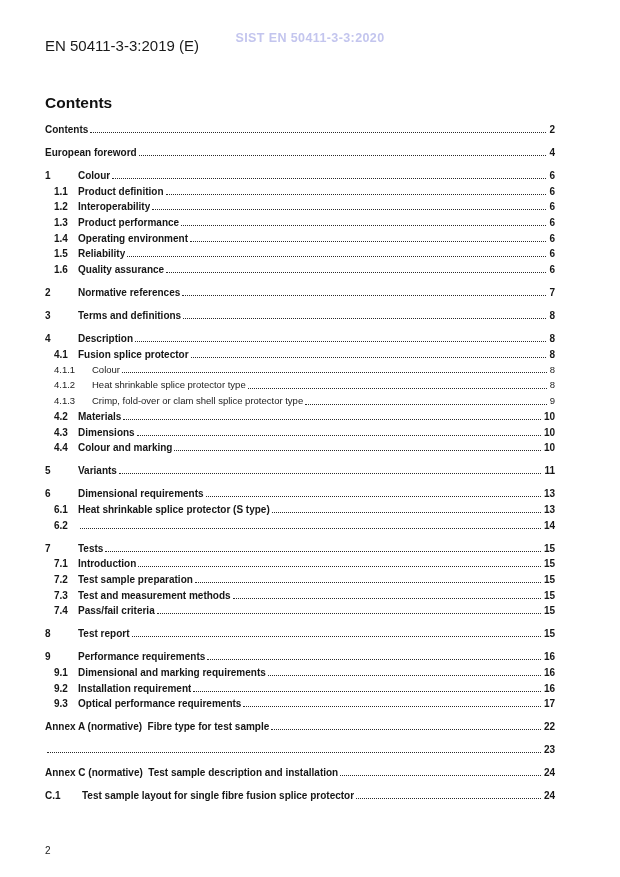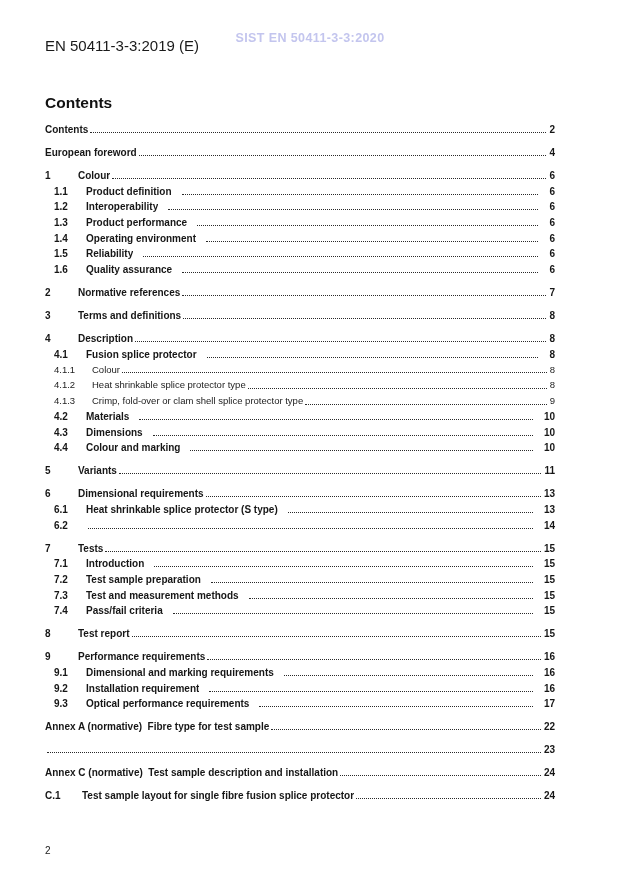--- a/index.html
+++ b/index.html
@@ -58,21 +58,21 @@
   .num { flex: 0 0 auto; }
   .label { flex: 0 1 auto; overflow: hidden; }
   .leader {
     flex: 1 1 auto;
     min-width: 8px;
     border-bottom: 1.5px dotted #2a2a2a;
     margin: 0 3px 2.5px 2px;
   }
   .page-num { flex: 0 0 auto; text-align: right; }
   .lv-chapter .num { width: 33px; }
-  .lv-section { padding-left: 9px; gap: 8px; }
+  .lv-section { padding-left: 9px; }
   .lv-section .num { width: 24px; }
   .lv-subsection { padding-left: 9px; font-weight: normal; font-size: 9.5px; color: #222; }
   .lv-subsection .num { width: 38px; }
   .lv-annex-section .num { width: 37px; }
   .footer-page {
     position: absolute;
     top: 845px;
     left: 45px;
     font-size: 10px;
     color: #1a1a1a;

